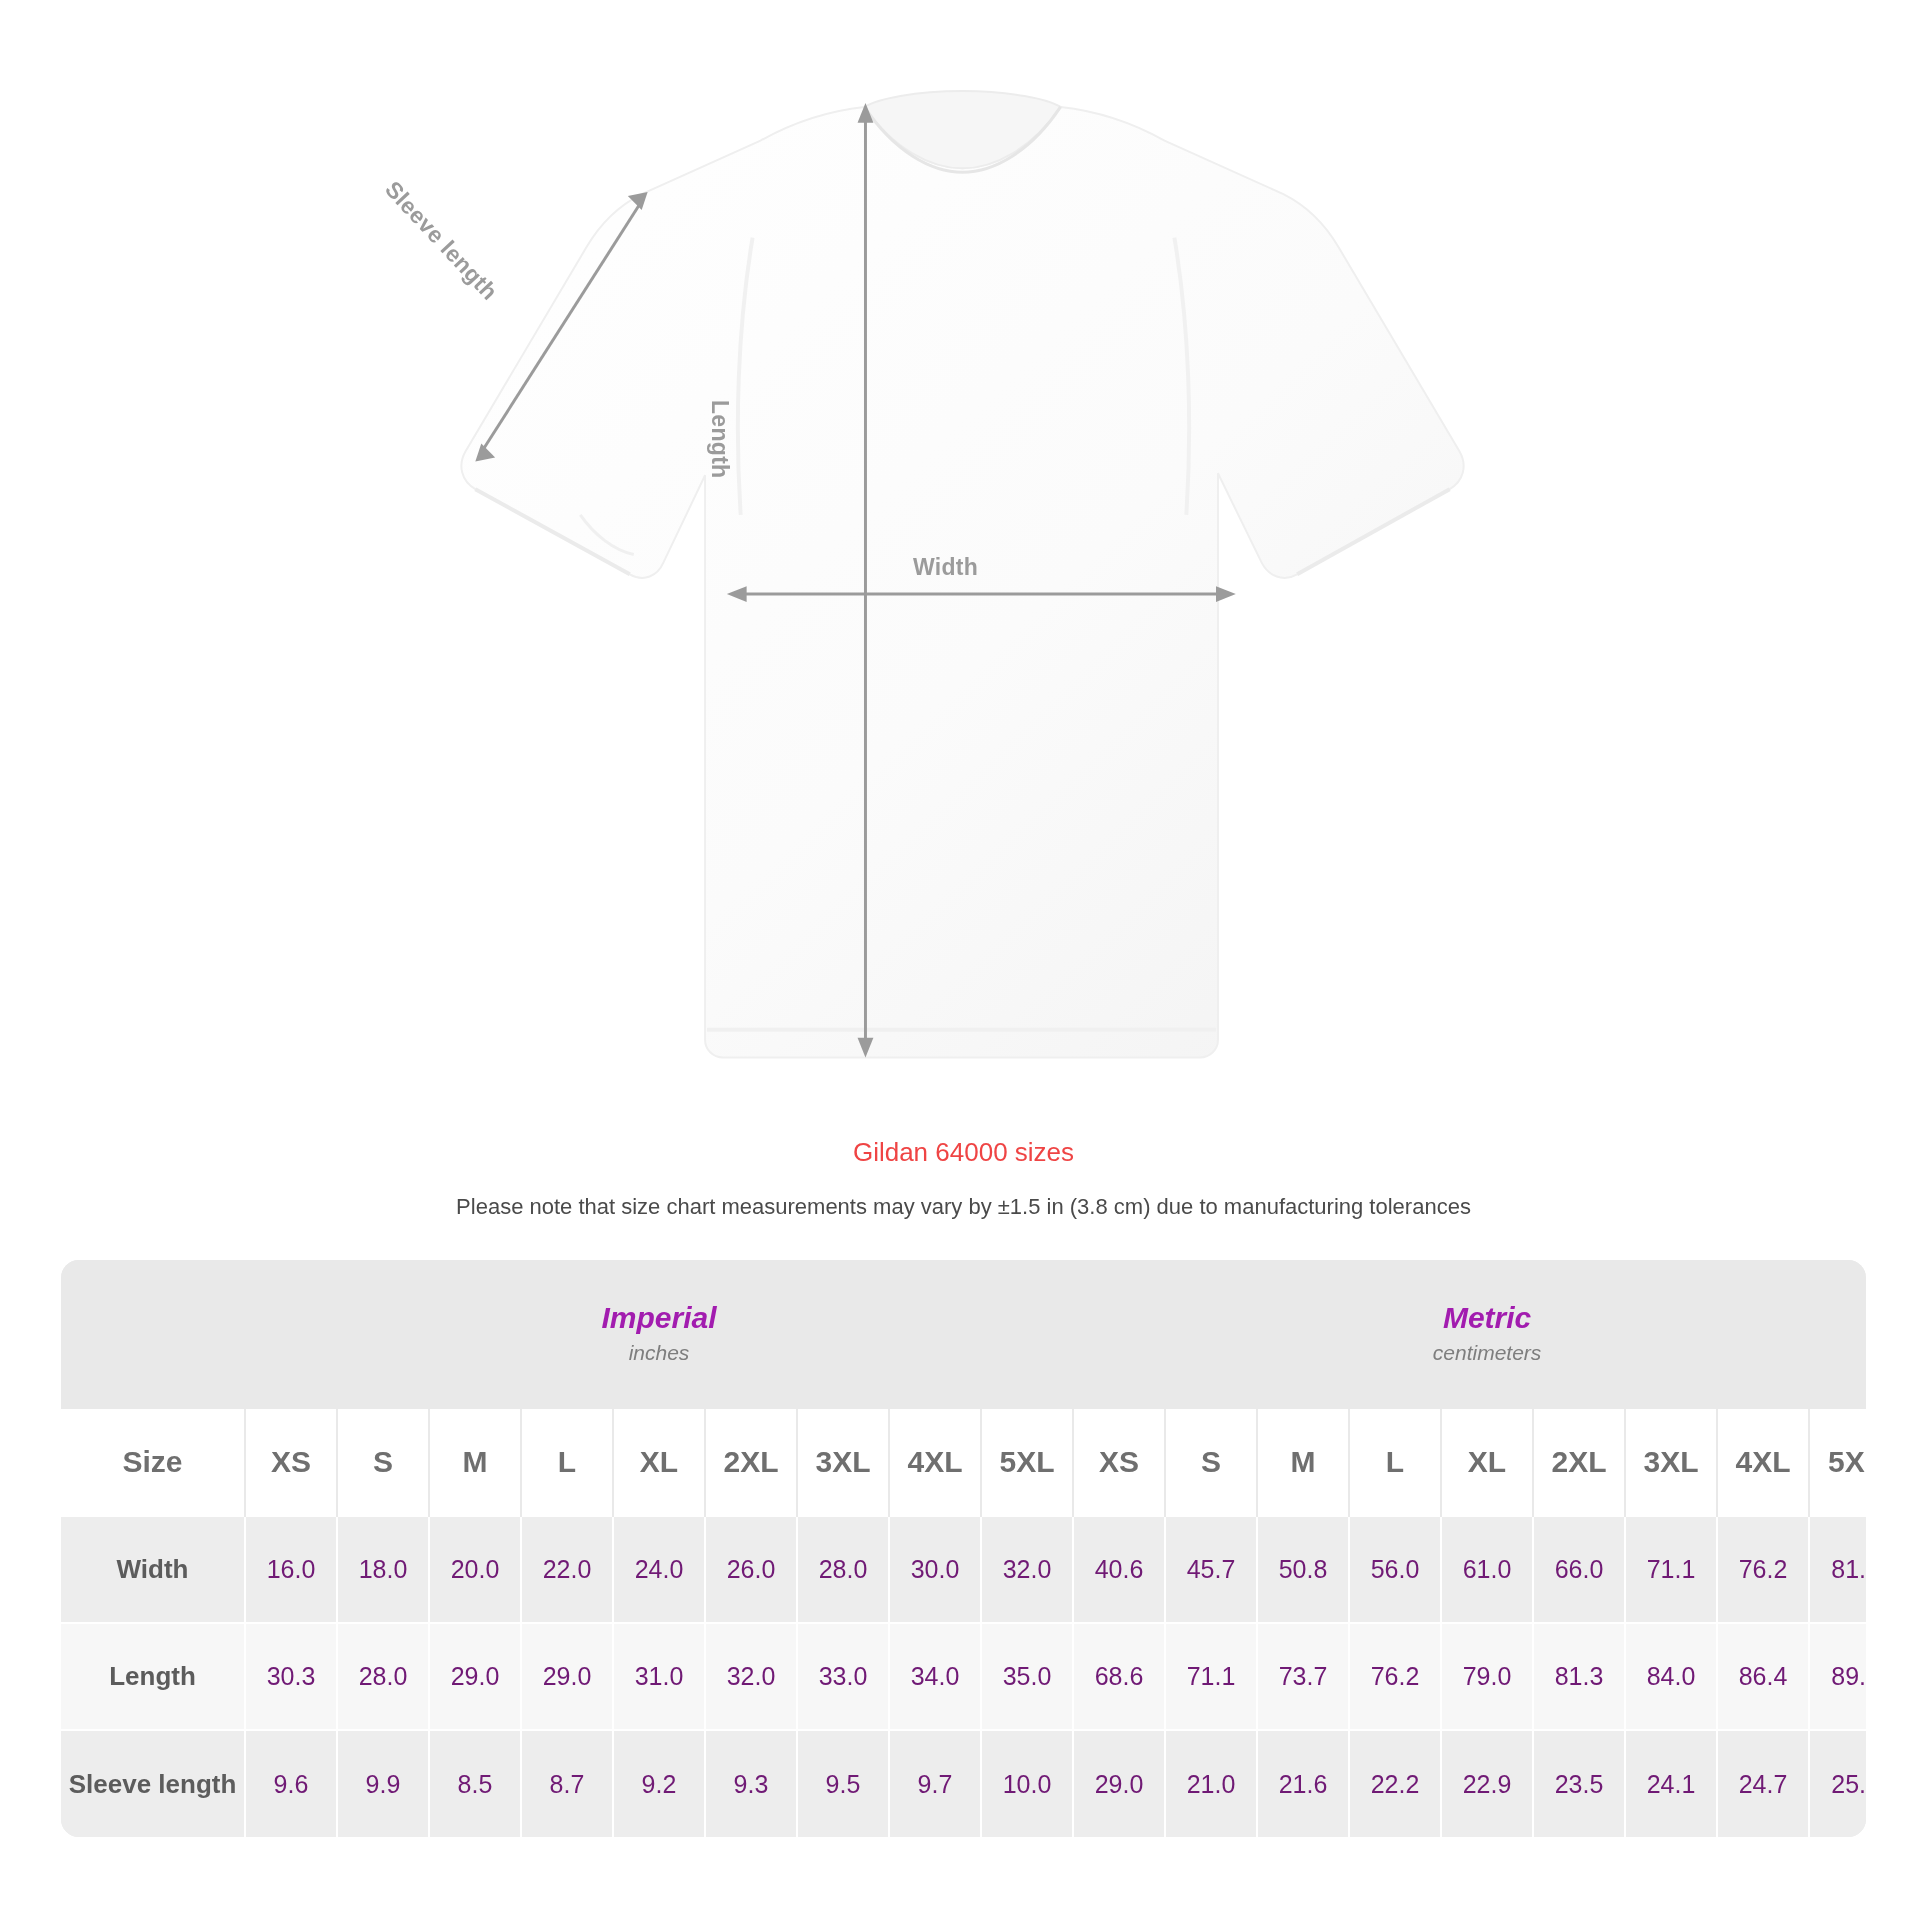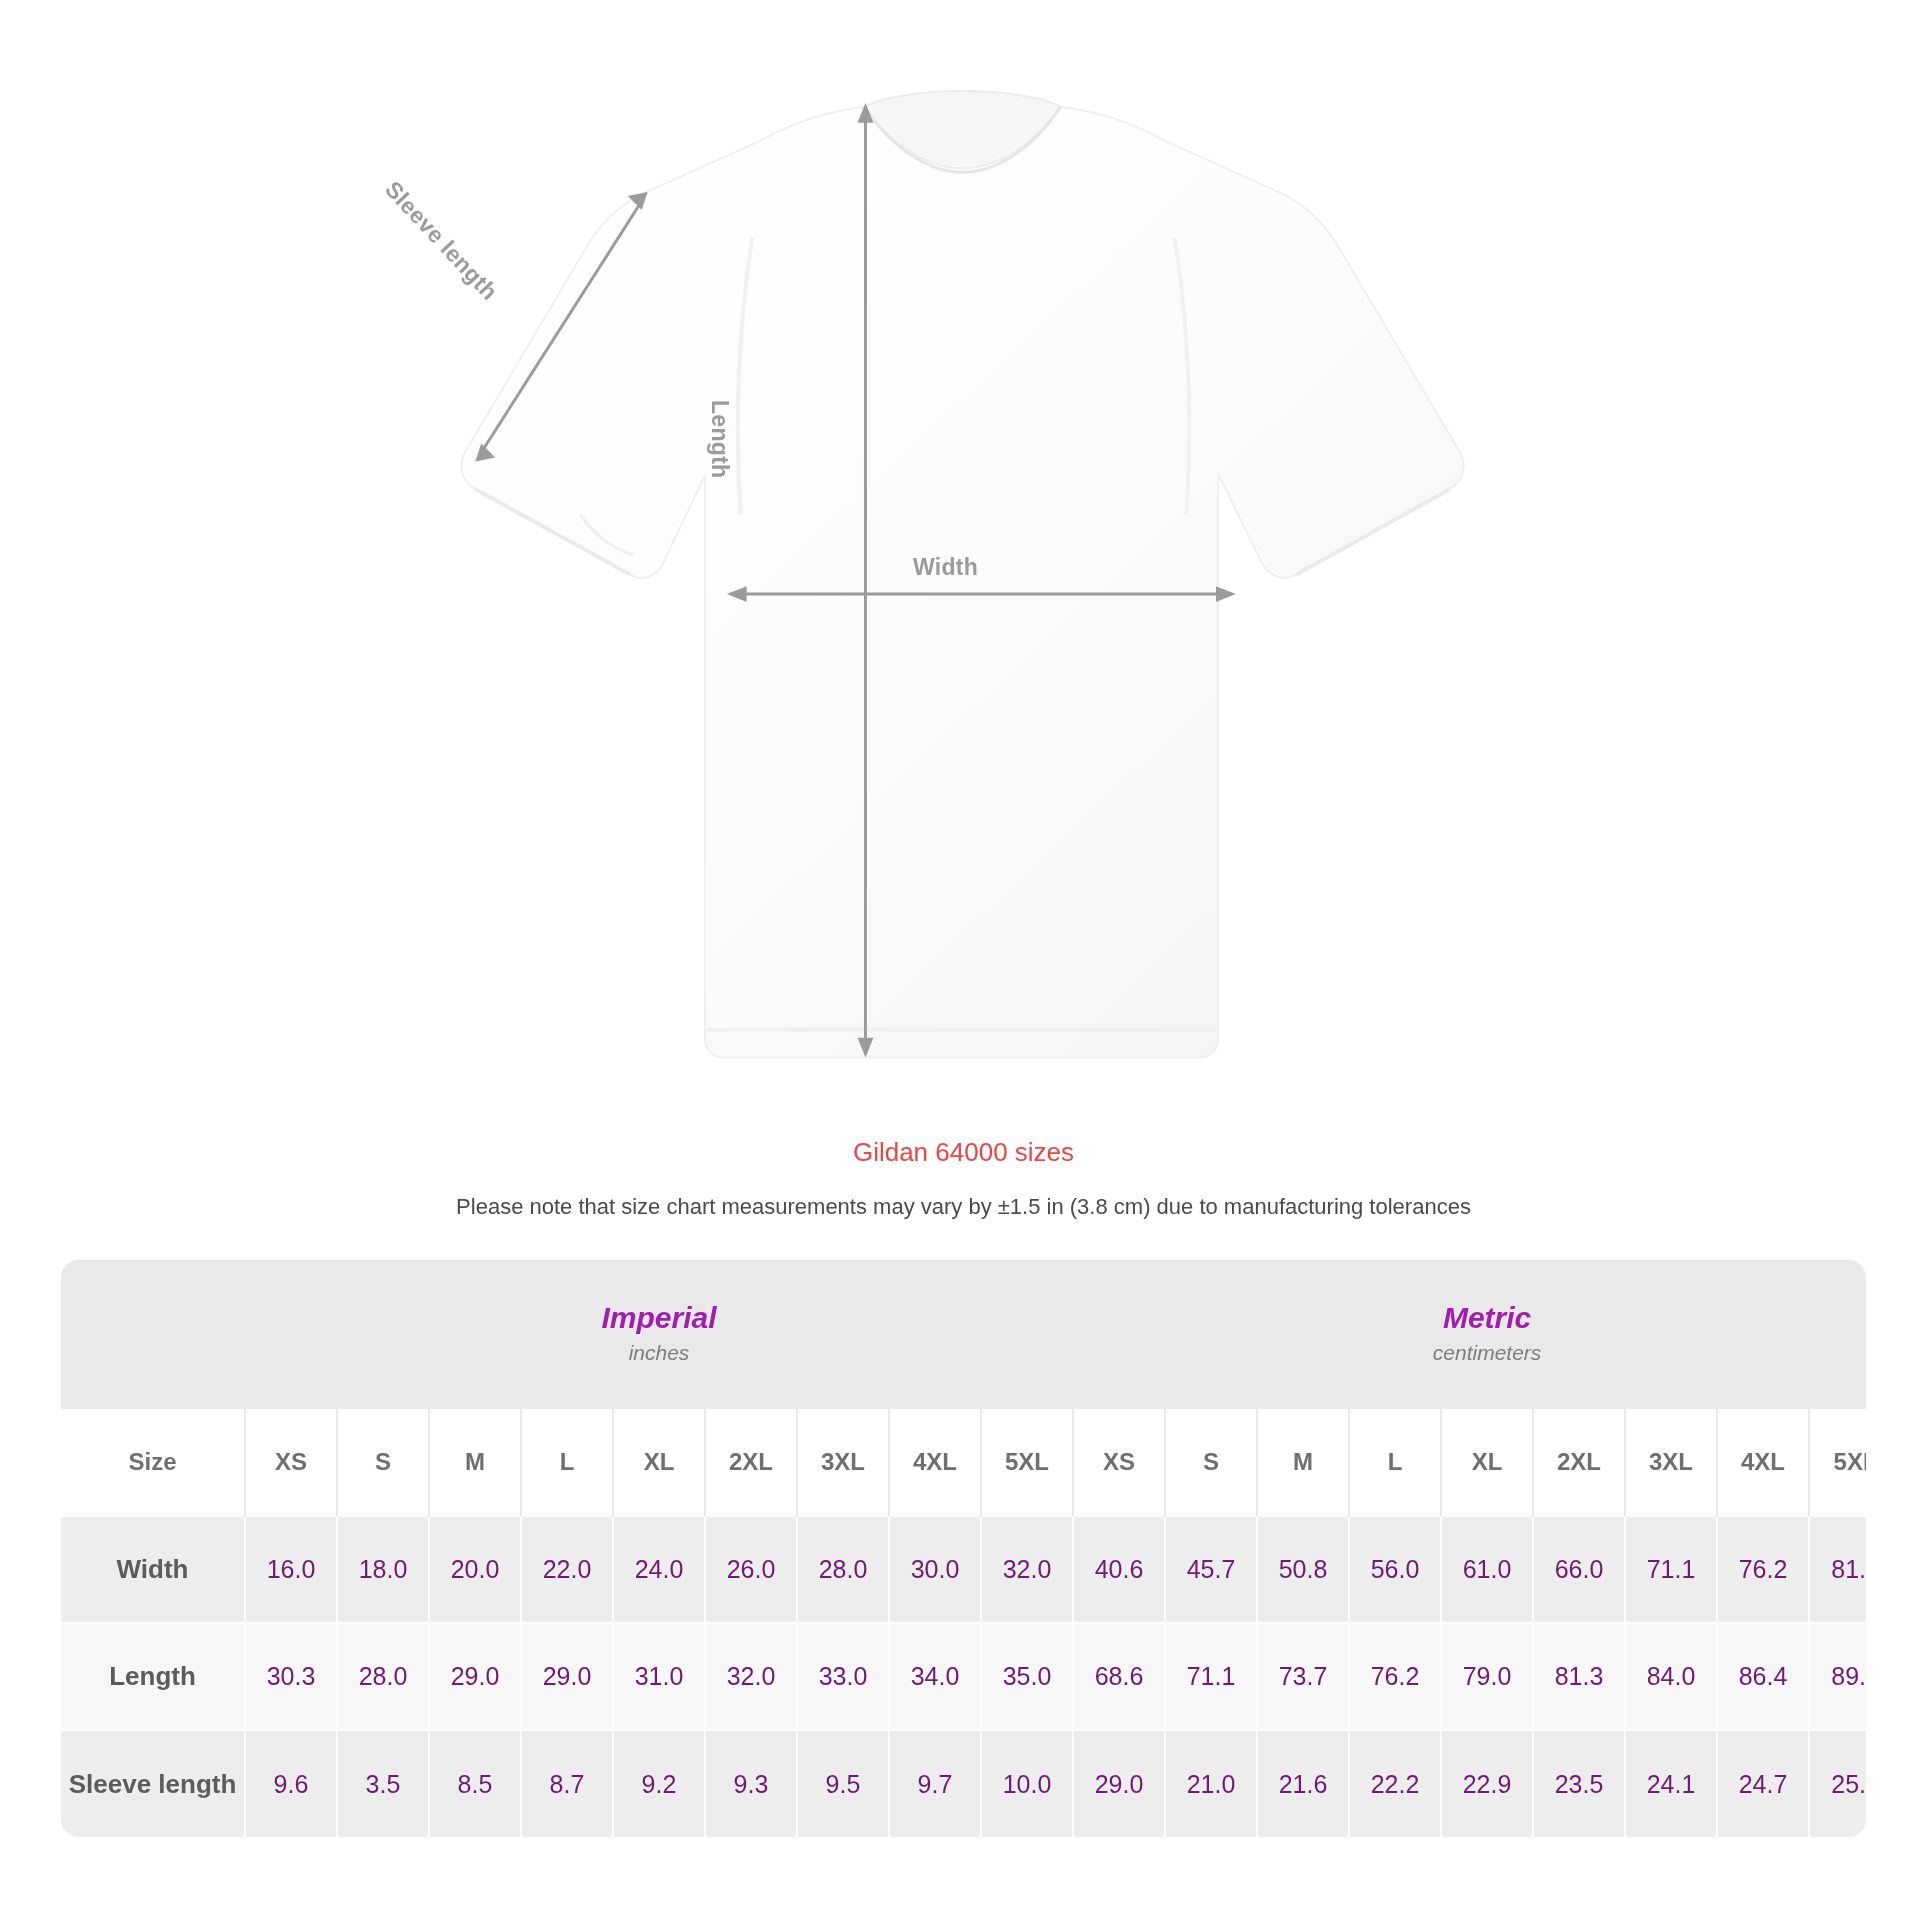--- a/index.html
+++ b/index.html
@@ -107,21 +107,21 @@
     font-style: italic;
     color: #7e7e7e;
     line-height: 1.6;
   }
   .corner-cell { background: #e9e9e9; border: none; }
 
   tr.header-row td {
     height: 107px;
     text-align: center;
     vertical-align: middle;
-    font-size: 24px;
+    font-size: 30px;
     font-weight: bold;
     color: #6f6f6f;
     background: #ffffff;
     border-right: 2px solid #e9e9e9;
   }
   tr.header-row td.row-label {
     background: #ffffff;
     color: #6f6f6f;
   }
   tr.header-row td:last-child { border-right: none; }
@@ -332,21 +332,21 @@
           <td>79.0</td>
           <td>81.3</td>
           <td>84.0</td>
           <td>86.4</td>
           <td>89.0</td>
         </tr>
 
         <tr class="data-row shade">
           <td class="row-label">Sleeve length</td>
           <td>9.6</td>
-          <td>3.5</td>
+          <td>9.9</td>
           <td>8.5</td>
           <td>8.7</td>
           <td>9.2</td>
           <td>9.3</td>
           <td>9.5</td>
           <td>9.7</td>
           <td>10.0</td>
           <td>29.0</td>
           <td>21.0</td>
           <td>21.6</td>

